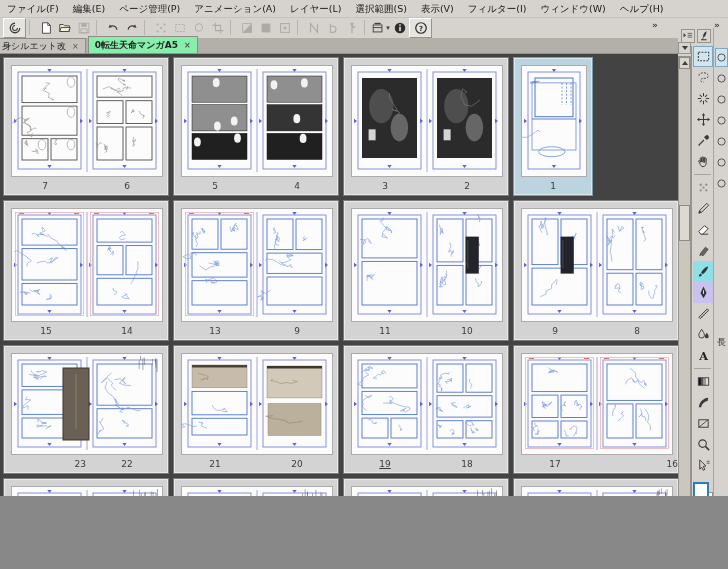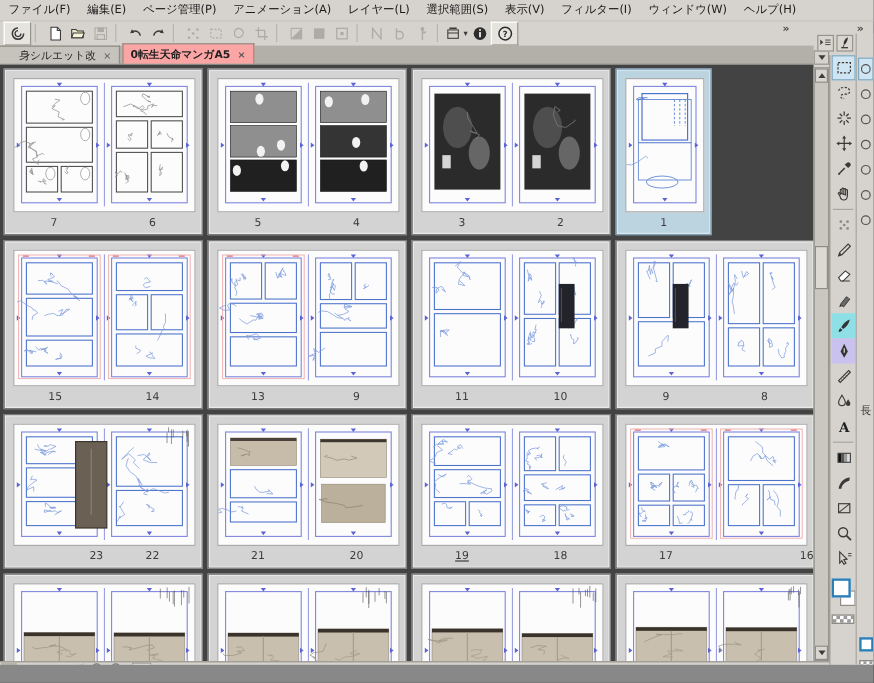--- a/index.html
+++ b/index.html
@@ -1,34 +1,34 @@
 <!DOCTYPE html>
 <html><head>
 <meta charset="utf-8">
 <style>
   html,body{margin:0;padding:0;background:#888;}
-  #app{position:relative;width:728px;height:554px;background:#d6d3ce;overflow:hidden;
+  #app{position:relative;width:728px;height:496px;background:#d6d3ce;overflow:hidden;
        font-family:"DejaVu Sans",sans-serif;font-size:9.5px;color:#1a1a1a;}
   
   .menubar{position:absolute;left:0;top:0;width:728px;height:17px;display:flex;align-items:center;
            background:#d6d3ce;border-bottom:1px solid #c6c3bc;}
   .menu-item{padding:0 7px;line-height:17px;white-space:nowrap;cursor:default;}
   
   .toolbar{position:absolute;left:0;top:17px;width:728px;height:21px;display:flex;align-items:center;padding-left:3px;box-sizing:border-box;}
   .tbtn{width:19px;height:18px;display:flex;align-items:center;justify-content:center;flex:0 0 auto;}
   .tbtn.raised{background:#e6e4df;border:1px solid #fff;border-right-color:#96938c;border-bottom-color:#96938c;width:21px;}
   .sep{width:4px;height:15px;border-left:1px solid #b8b5ae;margin:0 2px 0 3px;flex:0 0 auto;}
   .caret{font-size:7px;color:#3a3a3a;margin-left:1px;}
   .chevron{position:absolute;top:20px;font-size:9px;color:#4a4a4a;font-weight:bold;letter-spacing:-1px;}
   
   .tabbar{position:absolute;left:0;top:38px;width:678px;height:16px;background:#b3b0a9;display:flex;align-items:flex-end;border-bottom:1px solid #96938c;box-sizing:border-box;}
   .tab{height:14px;display:flex;align-items:center;padding:0 6px;font-size:9px;background:#c6c3bc;
        border:1px solid #8f8c85;border-bottom:none;margin-right:2px;color:#222;white-space:nowrap;}
-  .tab.clipped{padding-left:16px;border-left:none;}
-  .tab.active{background:#fca5a5;height:16px;font-weight:bold;}
+  .tab.clipped{padding-left:2px;border-left:none;}
+  .tab.active{background:#86efac;height:16px;font-weight:bold;}
   .tab-close{margin-left:6px;font-size:8px;color:#555;}
   
   .canvas{position:absolute;left:0;top:54px;width:678px;height:497px;background:#434343;overflow:hidden;}
   .card{position:absolute;background:#d3d3d3;border:1px solid #7a7a7a;box-shadow:inset 0 0 0 1px #e9e9e9;box-sizing:border-box;}
   .card.sel{background:#bcd3e0;border-color:#7c9cb0;box-shadow:inset 0 0 0 1px #d9e7ef;}
   .paper{position:absolute;left:7px;top:7px;background:#fcfcfc;border:1px solid #ababab;}
   .pnum{position:absolute;bottom:4px;font-size:9px;color:#3c3c3c;text-align:center;}
   
   .minivbtn{position:absolute;left:678px;top:42px;width:13px;height:12px;background:#d6d3ce;border:1px solid #96938c;box-sizing:border-box;display:flex;align-items:center;justify-content:center;}
   .vscroll{position:absolute;left:678px;top:56px;width:13px;height:495px;background:#cac7c0;border:1px solid #96938c;box-sizing:border-box;}

